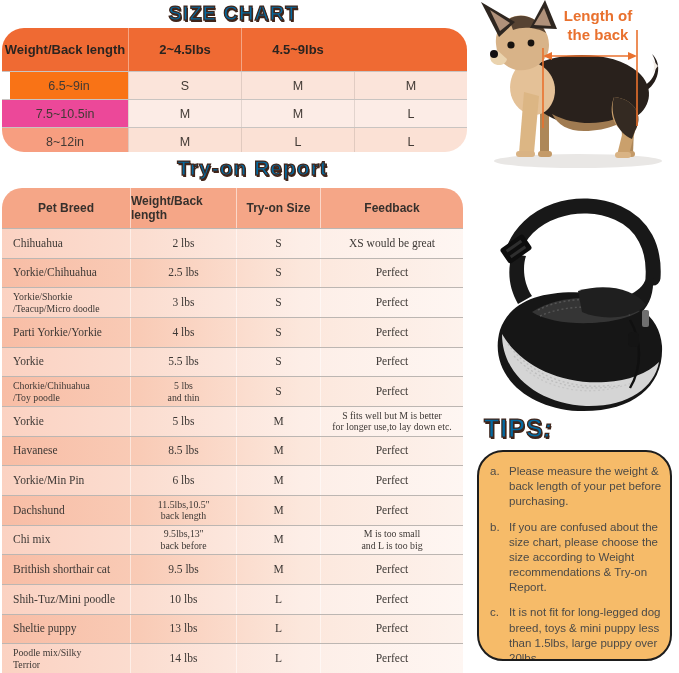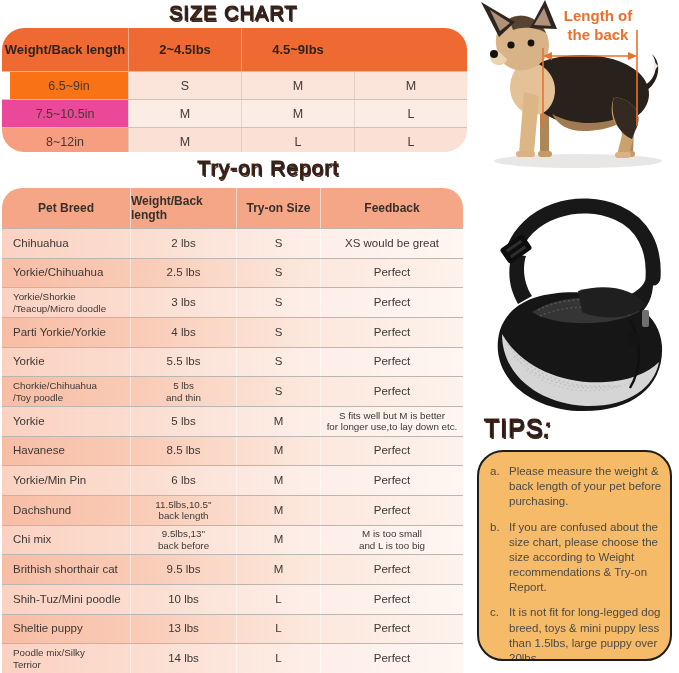--- a/index.html
+++ b/index.html
@@ -3,27 +3,27 @@
 <meta charset="utf-8">
 <style>
   html,body { margin:0; padding:0; background:#ffffff; }
   .canvas {
     position:relative; width:679px; height:673px; background:#ffffff;
     font-family:"Liberation Sans", sans-serif; overflow:hidden;
   }
 
   
   .bubble-title {
-    position:absolute; text-align:center; font-weight:400;
-    color:#0f172a; letter-spacing:1px;
+    position:absolute; text-align:center; font-weight:700;
+    color:#0369a1; letter-spacing:1px;
     -webkit-text-stroke:1.25px #40251A;
     text-shadow:1px 1.8px 0 #40251A;
   }
   .size-title  { left:0;   top:2px;   width:467px; font-size:20px; }
-  .tryon-title { left:16px;   top:156px; width:465px; font-size:21px;padding-left:20px; }
+  .tryon-title { left:0;   top:156px; width:465px; font-size:21px;padding-left:20px; }
   .tips-title  { left:484px; top:414px; width:110px; font-size:25px; text-align:left; }
   .tips-title .colon { font-style:italic; }
 
   
   .size-table {
     position:absolute; left:2px; top:28px; width:465px; height:124px;
     border-radius:22px; overflow:hidden;
   }
   .st-header {
     display:grid; grid-template-columns:126px 113px 113px 113px; height:43px;
@@ -68,20 +68,21 @@
     display:grid; grid-template-columns:128px 106px 84px 1fr;
     border-top:1px solid #bcb6b2;
   }
   .tt-row.odd  { background:linear-gradient(90deg,#FBD2C2 0%,#FBDDD0 30%,#FDEEE7 65%,#FEF6F2 100%); }
   .tt-row.even { background:linear-gradient(90deg,#F8BDA5 0%,#F9CBB6 30%,#FCE7DC 65%,#FDF2EC 100%); }
   .tt-cell {
     display:flex; align-items:center; justify-content:center; height:100%;
     text-align:center; font-size:11.5px; color:#3d3835;
     white-space:pre-line; line-height:1.18;
     border-left:1px solid rgba(255,255,255,.5);
+    font-family:Liberation Serif, serif;
   }
   .tt-cell.breed {
     justify-content:flex-start; text-align:left; padding-left:11px;
     border-left:none; box-sizing:border-box;
   }
   .tt-cell.small { font-size:9.8px; }
 
   
   .dog-fig { position:absolute; left:468px; top:0; width:211px; height:172px; }
   .bag-fig { position:absolute; left:482px; top:192px; width:192px; height:222px; }

